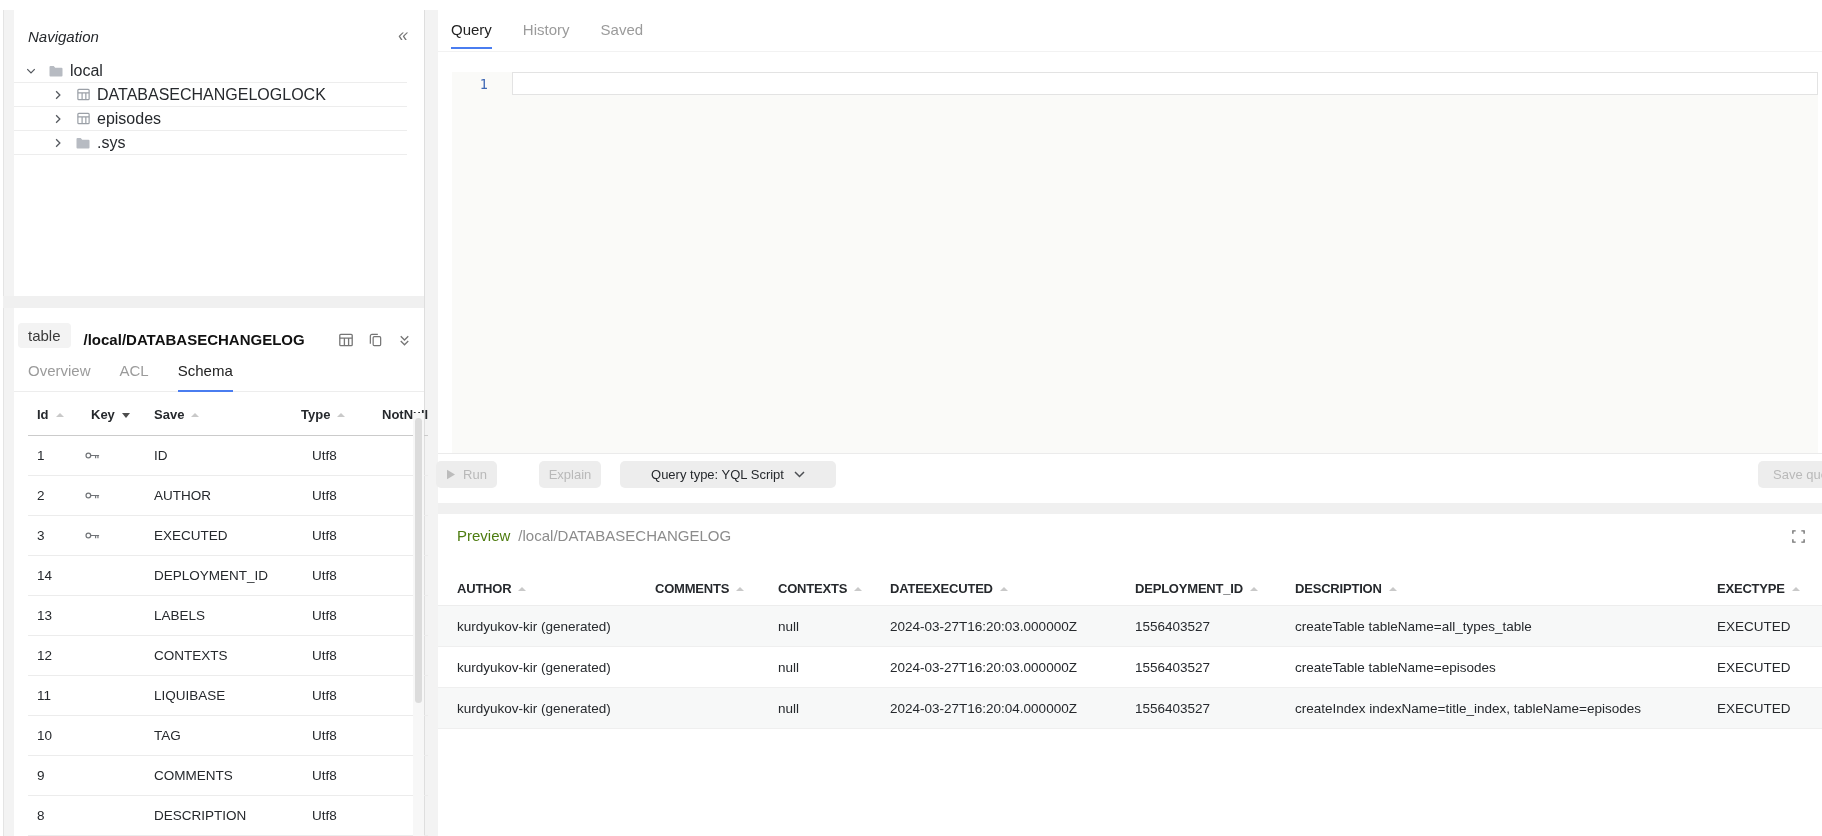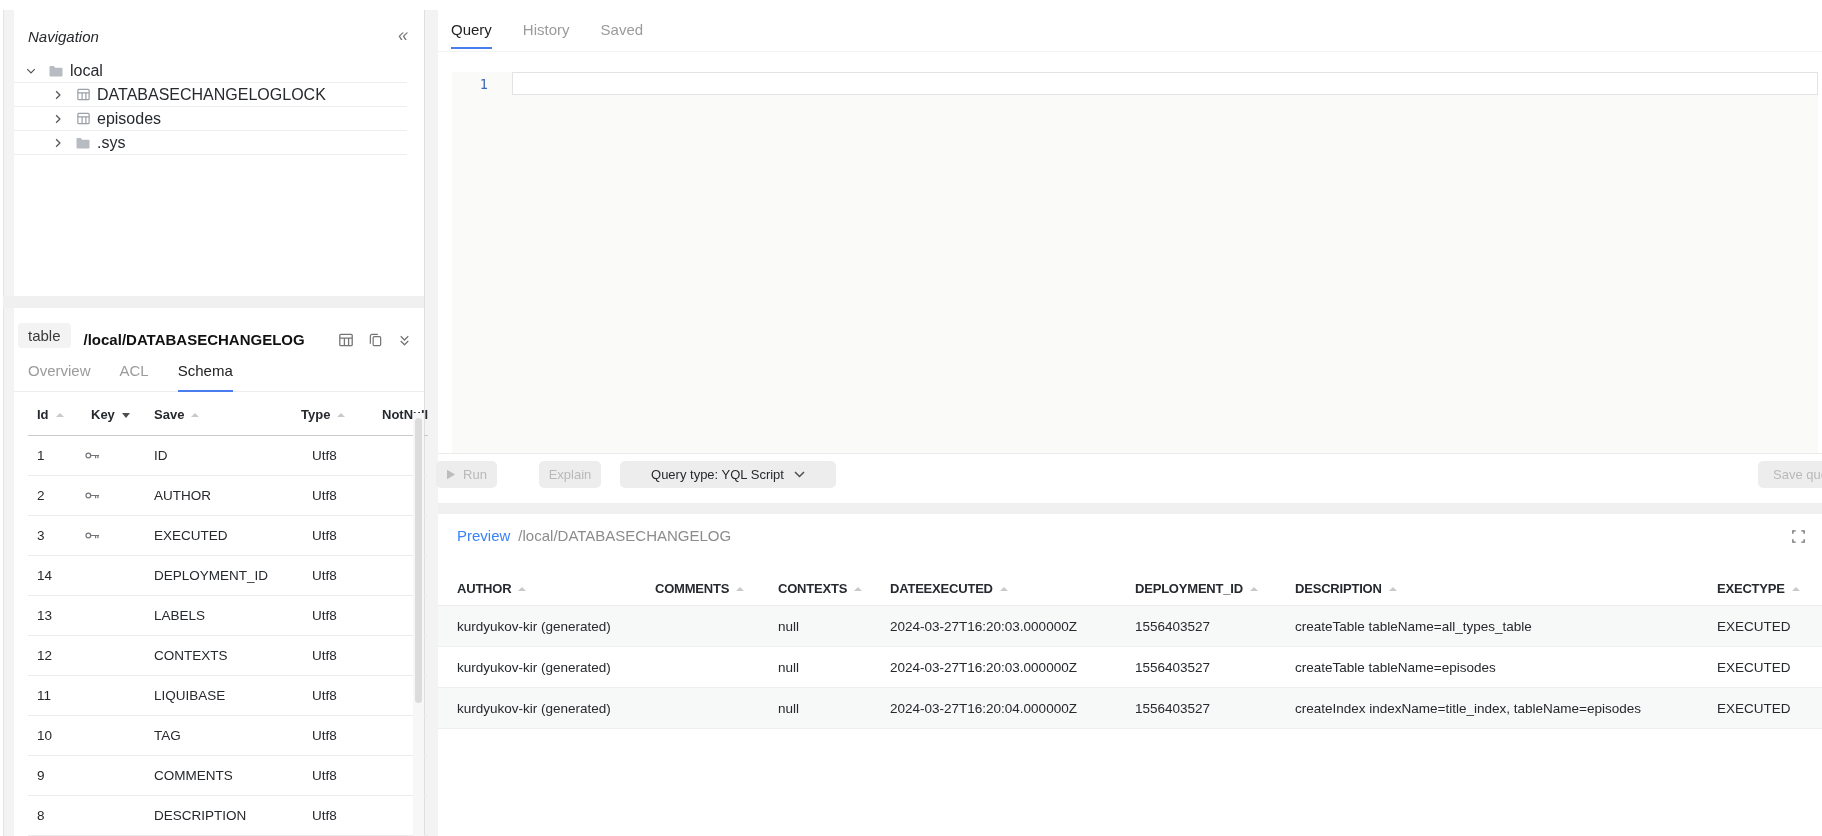--- a/index.html
+++ b/index.html
@@ -69,21 +69,21 @@
 
   .btn{position:absolute;top:461px;height:27px;border-radius:5px;display:flex;align-items:center;justify-content:center;font-size:13px;background:#ededed;cursor:pointer;white-space:nowrap;}
   .btn.disabled{color:#b9b9b9;}
   #run-btn{left:436px;width:61px;gap:7px;}
   #explain-btn{left:539px;width:62px;}
   #qtype-btn{left:620px;width:216px;color:#26292d;gap:10px;}
   #save-btn{left:1758px;width:96px;}
 
   
   #preview-header{position:absolute;left:457px;top:527px;display:flex;gap:8px;align-items:center;font-size:15px;}
-  #preview-title{color:#3b82f6;}
+  #preview-title{color:#4d7c0f;}
   #preview-path{color:#8c8c8c;}
   #fullscreen-btn{position:absolute;left:1791px;top:529px;cursor:pointer;display:flex;}
 
   #preview-head{position:absolute;left:438px;top:572px;width:1384px;height:33px;border-bottom:1px solid #ededed;}
   .pv-hcell{position:absolute;top:9px;font-size:13px;font-weight:700;letter-spacing:-0.2px;white-space:nowrap;cursor:pointer;}
   #preview-head .i0{left:19px}#preview-head .i1{left:217px}#preview-head .i2{left:340px}#preview-head .i3{left:452px}
   #preview-head .i4{left:697px}#preview-head .i5{left:857px}#preview-head .i6{left:1279px}
 
   #preview-rows{position:absolute;left:438px;top:606px;width:1384px;}
   .pv-row{position:relative;height:40px;border-bottom:1px solid #efefef;font-size:13.5px;}

